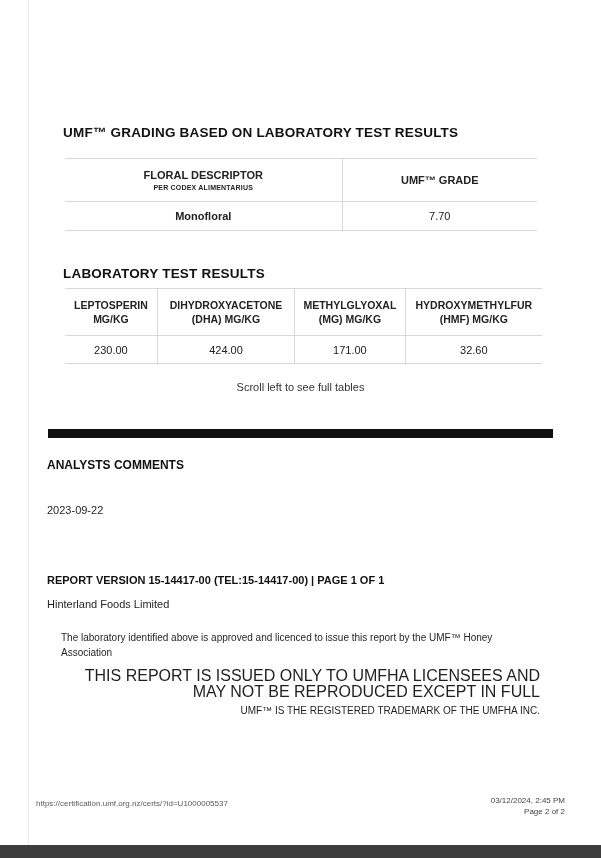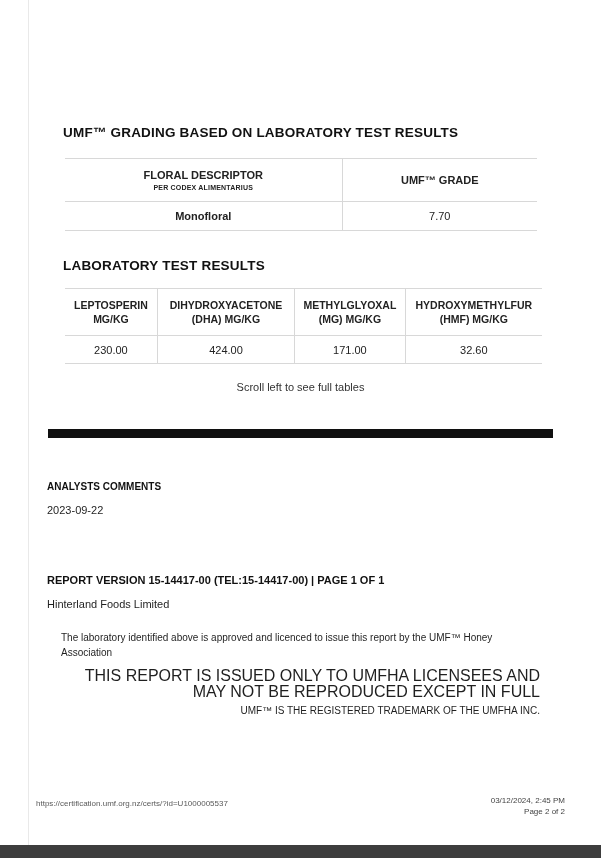--- a/index.html
+++ b/index.html
@@ -38,36 +38,36 @@
 
   .grading-table { top:158px; left:65px; width:472px; }
   .grading-table .hdr-row th { height:42px; }
   .grading-table .data-row td { height:28px; }
   .grading-table .col-a { width:59%; }
   .grading-table .col-b { width:41%; }
   .hdr-main { font-size:11px; font-weight:bold; }
   .hdr-sub  { font-size:7px; font-weight:bold; margin-top:3px; letter-spacing:0.2px; }
   .bold-cell { font-weight:bold; }
 
-  .lab-heading { top:258px; left:63px; }
+  .lab-heading { top:266px; left:63px; }
 
   .lab-scroll { top:288px; left:65px; width:477px; overflow:hidden; }
   .lab-table { width:477px; }
   .lab-table th { height:46px; font-size:10.5px; white-space:pre-line; line-height:14px; }
   .lab-table td { height:27px; }
   .lab-table .c1 { width:19%; }
   .lab-table .c2 { width:29%; }
   .lab-table .c3 { width:23%;text-align:center; }
   .lab-table .c4 { width:29%; }
 
   .scroll-hint { top:381px; left:0; right:0; text-align:center; font-size:11px; color:#333; }
 
   .scrollbar { top:429px; left:48px; width:505px; height:9px; background:#101010; }
 
-  .analysts-label { top:481px; left:47px; font-size:10px; font-weight:bold; color:#111; }
+  .analysts-label { top:458px; left:47px; font-size:12px; font-weight:bold; color:#111; }
   .analysts-comment { top:504px; left:47px; font-size:11px; }
 
   .report-version { top:574px; left:47px; font-size:11px; font-weight:bold; color:#111; }
   .company { top:598px; left:47px; font-size:11px; }
 
   .disclaimer-lab { top:630px; left:61px; width:458px; font-size:10px; line-height:15px; text-align:left; }
   .disclaimer-repro { top:668px; left:62px; width:478px; font-size:16px; line-height:16px; text-align:right; }
   .disclaimer-tm { top:705px; left:62px; width:478px; font-size:10px; text-align:right; }
 
   .footer-url { top:799px; left:36px; font-size:8px; color:#5a5a5a; }

